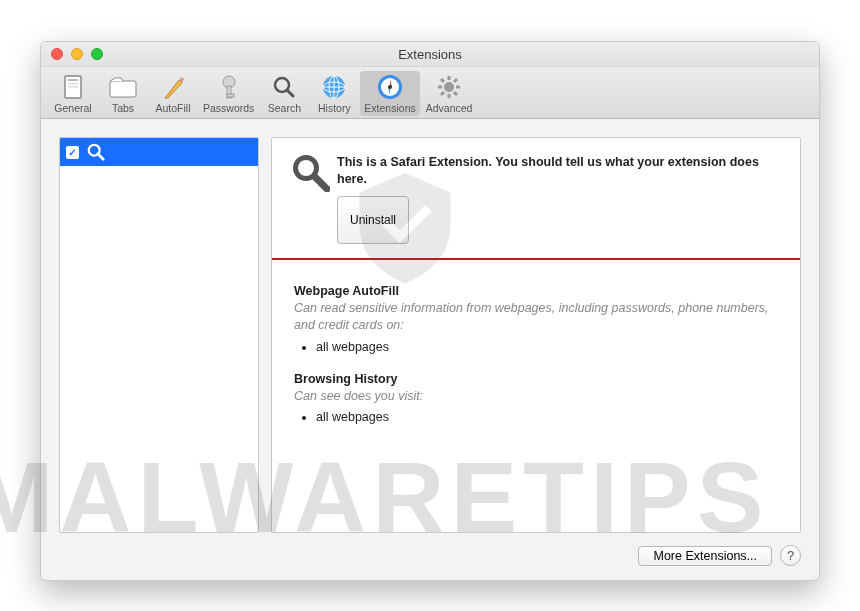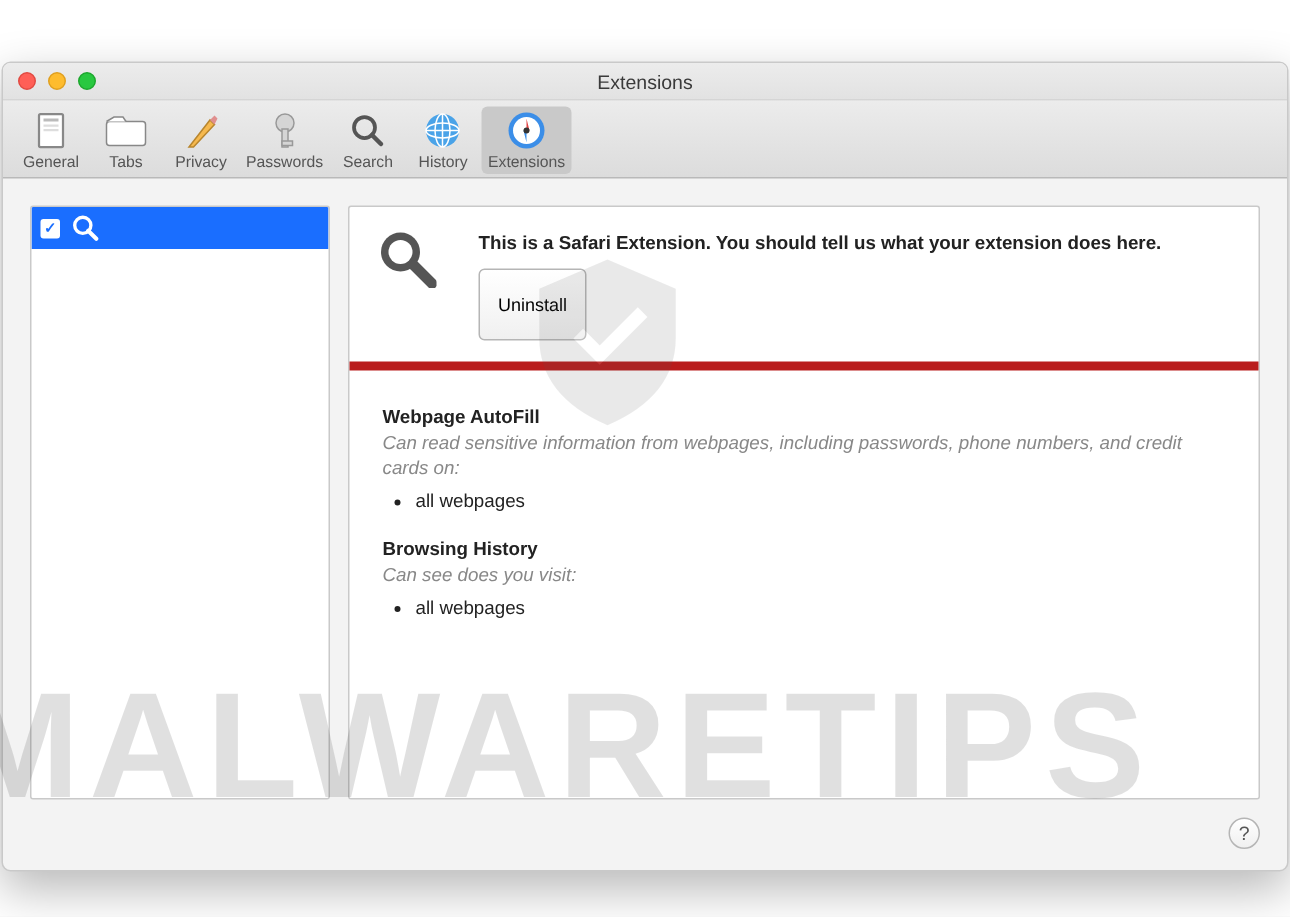--- a/index.html
+++ b/index.html
@@ -20,21 +20,21 @@
       color: rgba(0,0,0,0.12);
       letter-spacing: 6px;
       pointer-events: none;
       z-index: 5;
       left: -30px;
       top: 440px;
       white-space: nowrap;
       font-family: Arial, sans-serif;
     }
     .window {
-      width: 858px;
+      width: 780px;
       height: 540px;
       background: #f3f3f3;
       border: 1px solid #c9c9c9;
       border-radius: 6px;
       box-shadow: 0 12px 32px rgba(0,0,0,0.28);
       overflow: hidden;
       position: relative;
       z-index: 1;
       display: flex;
       flex-direction: column;
@@ -127,23 +127,23 @@
     .main {
       flex:1;
       border:1px solid #c9c9c9;
       border-radius:2px;
       background:#fff;
       display:flex;
       flex-direction:column;
     }
     .header-section {
       padding: 12px 16px 14px 16px;
-      border-bottom:6px solid #b91c1c;
-      display:flex;
-      gap:28px;
+      border-bottom:2px solid #b91c1c;
+      display:flex;
+      gap:7px;
       align-items:flex-start;
     }
     .big-icon {
       width:42px;height:42px;flex-shrink:0;
     }
     .header-text {
       flex:1;
       padding-top:4px;
     }
     .desc {
@@ -252,21 +252,21 @@
       </div>
       <span class="tb-label">Tabs</span>
     </div>
     <div class="tb-item">
       <div class="tb-icon">
         <svg width="24" height="26" viewBox="0 0 24 26">
             <path d="M4 24 L18 6 L21 9 L7 24 Z" fill="#f6b94e" stroke="#b8862f"></path>
             <path d="M18 6 L21 3 L23 5 L21 9 Z" fill="#e08f8f"></path>
           </svg>
       </div>
-      <span class="tb-label">Privacy</span>
+      <span class="tb-label">AutoFill</span>
     </div>
     <div class="tb-item">
       <div class="tb-icon">
         <svg width="22" height="26" viewBox="0 0 22 26">
             <circle cx="11" cy="8" r="6" fill="#d5d5d5" stroke="#999"></circle>
             <rect x="9" y="12" width="4" height="12" fill="#d5d5d5" stroke="#999"></rect>
             <rect x="9" y="20" width="7" height="3" fill="#d5d5d5" stroke="#999"></rect>
           </svg>
       </div>
       <span class="tb-label">Passwords</span>
@@ -296,20 +296,38 @@
       <div class="tb-icon">
         <svg width="26" height="26" viewBox="0 0 26 26">
             <circle cx="13" cy="13" r="12" fill="#3b8ee8"></circle>
             <circle cx="13" cy="13" r="9" fill="#fff"></circle>
             <polygon points="13,5 15,13 21,13 13,13" fill="#e04545"></polygon>
             <polygon points="13,21 11,13 5,13 13,13" fill="#3b8ee8"></polygon>
             <circle cx="13" cy="13" r="2" fill="#333"></circle>
           </svg>
       </div>
       <span class="tb-label">Extensions</span>
+    </div>
+    <div class="tb-item">
+      <div class="tb-icon">
+        <svg width="26" height="26" viewBox="0 0 26 26">
+            <circle cx="13" cy="13" r="5" fill="#999"></circle>
+            <g stroke="#999" stroke-width="3">
+              <line x1="13" y1="2" x2="13" y2="6"></line>
+              <line x1="13" y1="20" x2="13" y2="24"></line>
+              <line x1="2" y1="13" x2="6" y2="13"></line>
+              <line x1="20" y1="13" x2="24" y2="13"></line>
+              <line x1="5" y1="5" x2="8" y2="8"></line>
+              <line x1="18" y1="18" x2="21" y2="21"></line>
+              <line x1="5" y1="21" x2="8" y2="18"></line>
+              <line x1="18" y1="8" x2="21" y2="5"></line>
+            </g>
+          </svg>
+      </div>
+      <span class="tb-label">Advanced</span>
     </div>
   </div>
 
   <div class="content">
     <div class="sidebar">
       <div class="sb-row">
         <div class="chk">✓</div>
         <svg class="sb-icon" viewBox="0 0 20 20">
             <circle cx="8" cy="8" r="6" fill="none" stroke="#fff" stroke-width="2.5"></circle>
             <line x1="12" y1="12" x2="18" y2="18" stroke="#fff" stroke-width="3" stroke-linecap="round"></line>
@@ -338,15 +356,16 @@
         <div class="perm-title">Browsing History</div>
         <div class="perm-desc">Can see does you visit:</div>
         <ul class="perm-list">
           <li>all webpages</li>
         </ul>
       </div>
     </div>
   </div>
 
   <div class="footer">
+    <button class="more-btn">More Extensions...</button>
     <div class="help-btn">?</div>
   </div>
 </div>
 
 </body></html>

